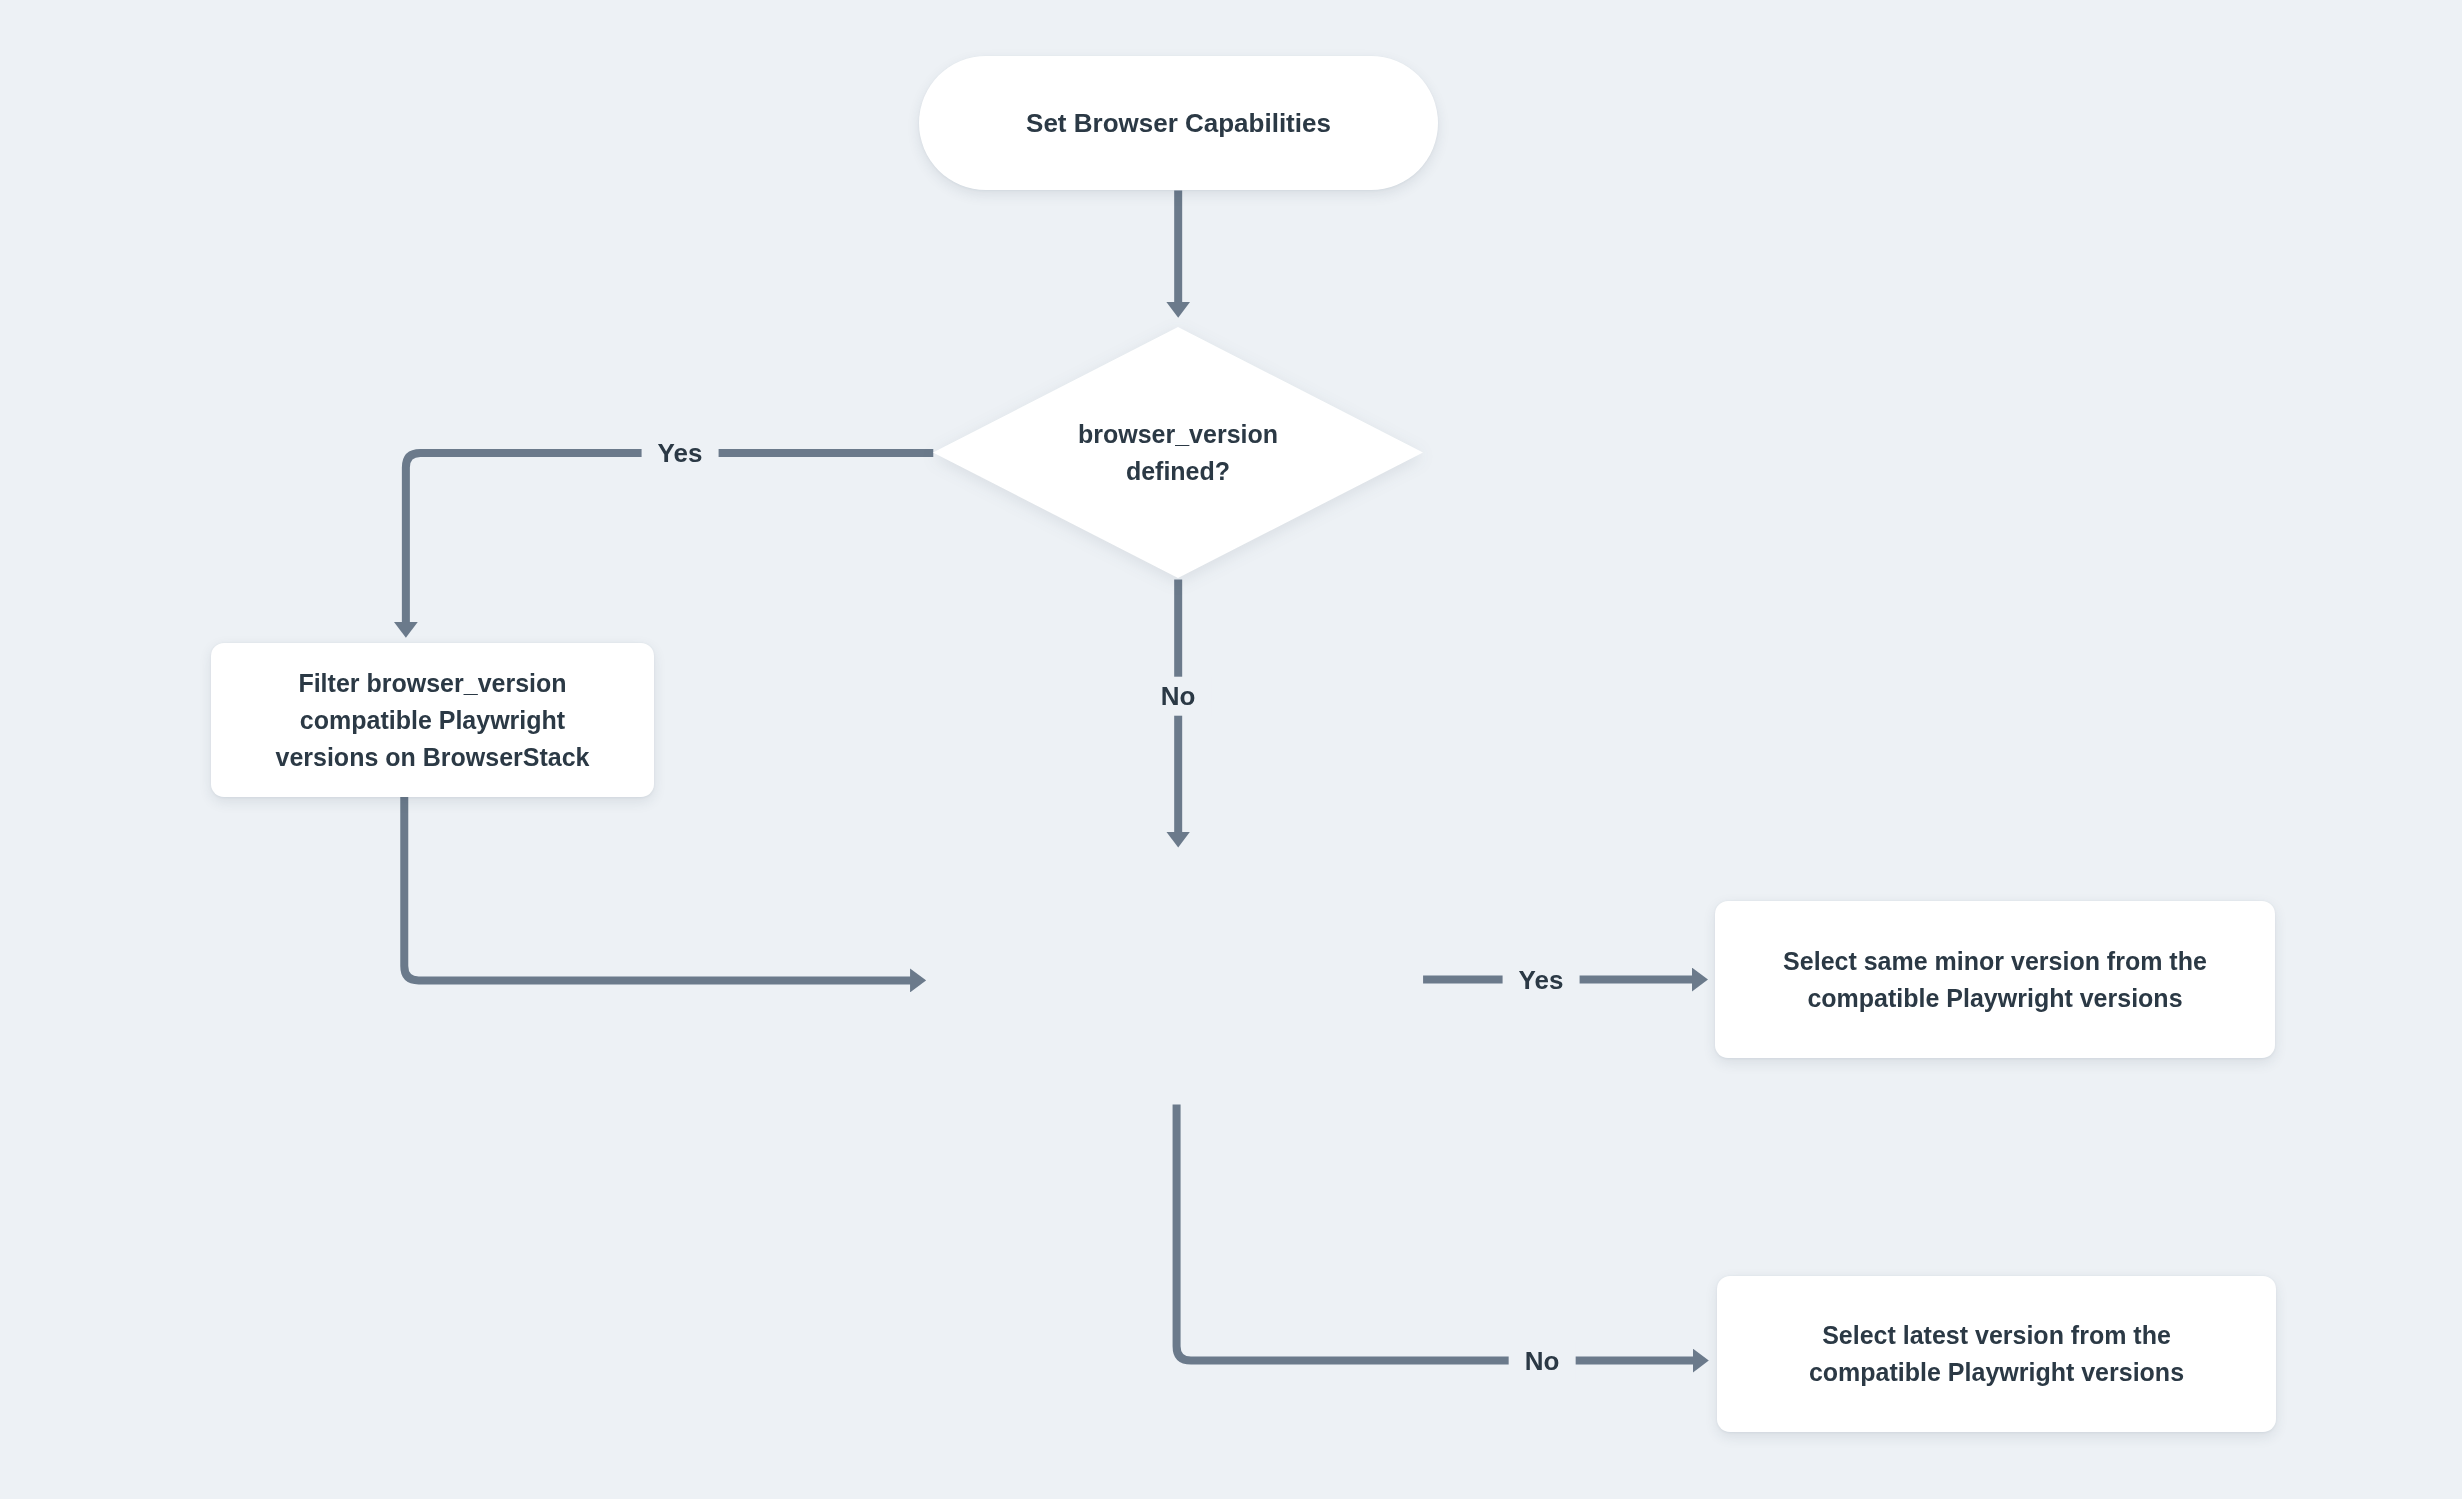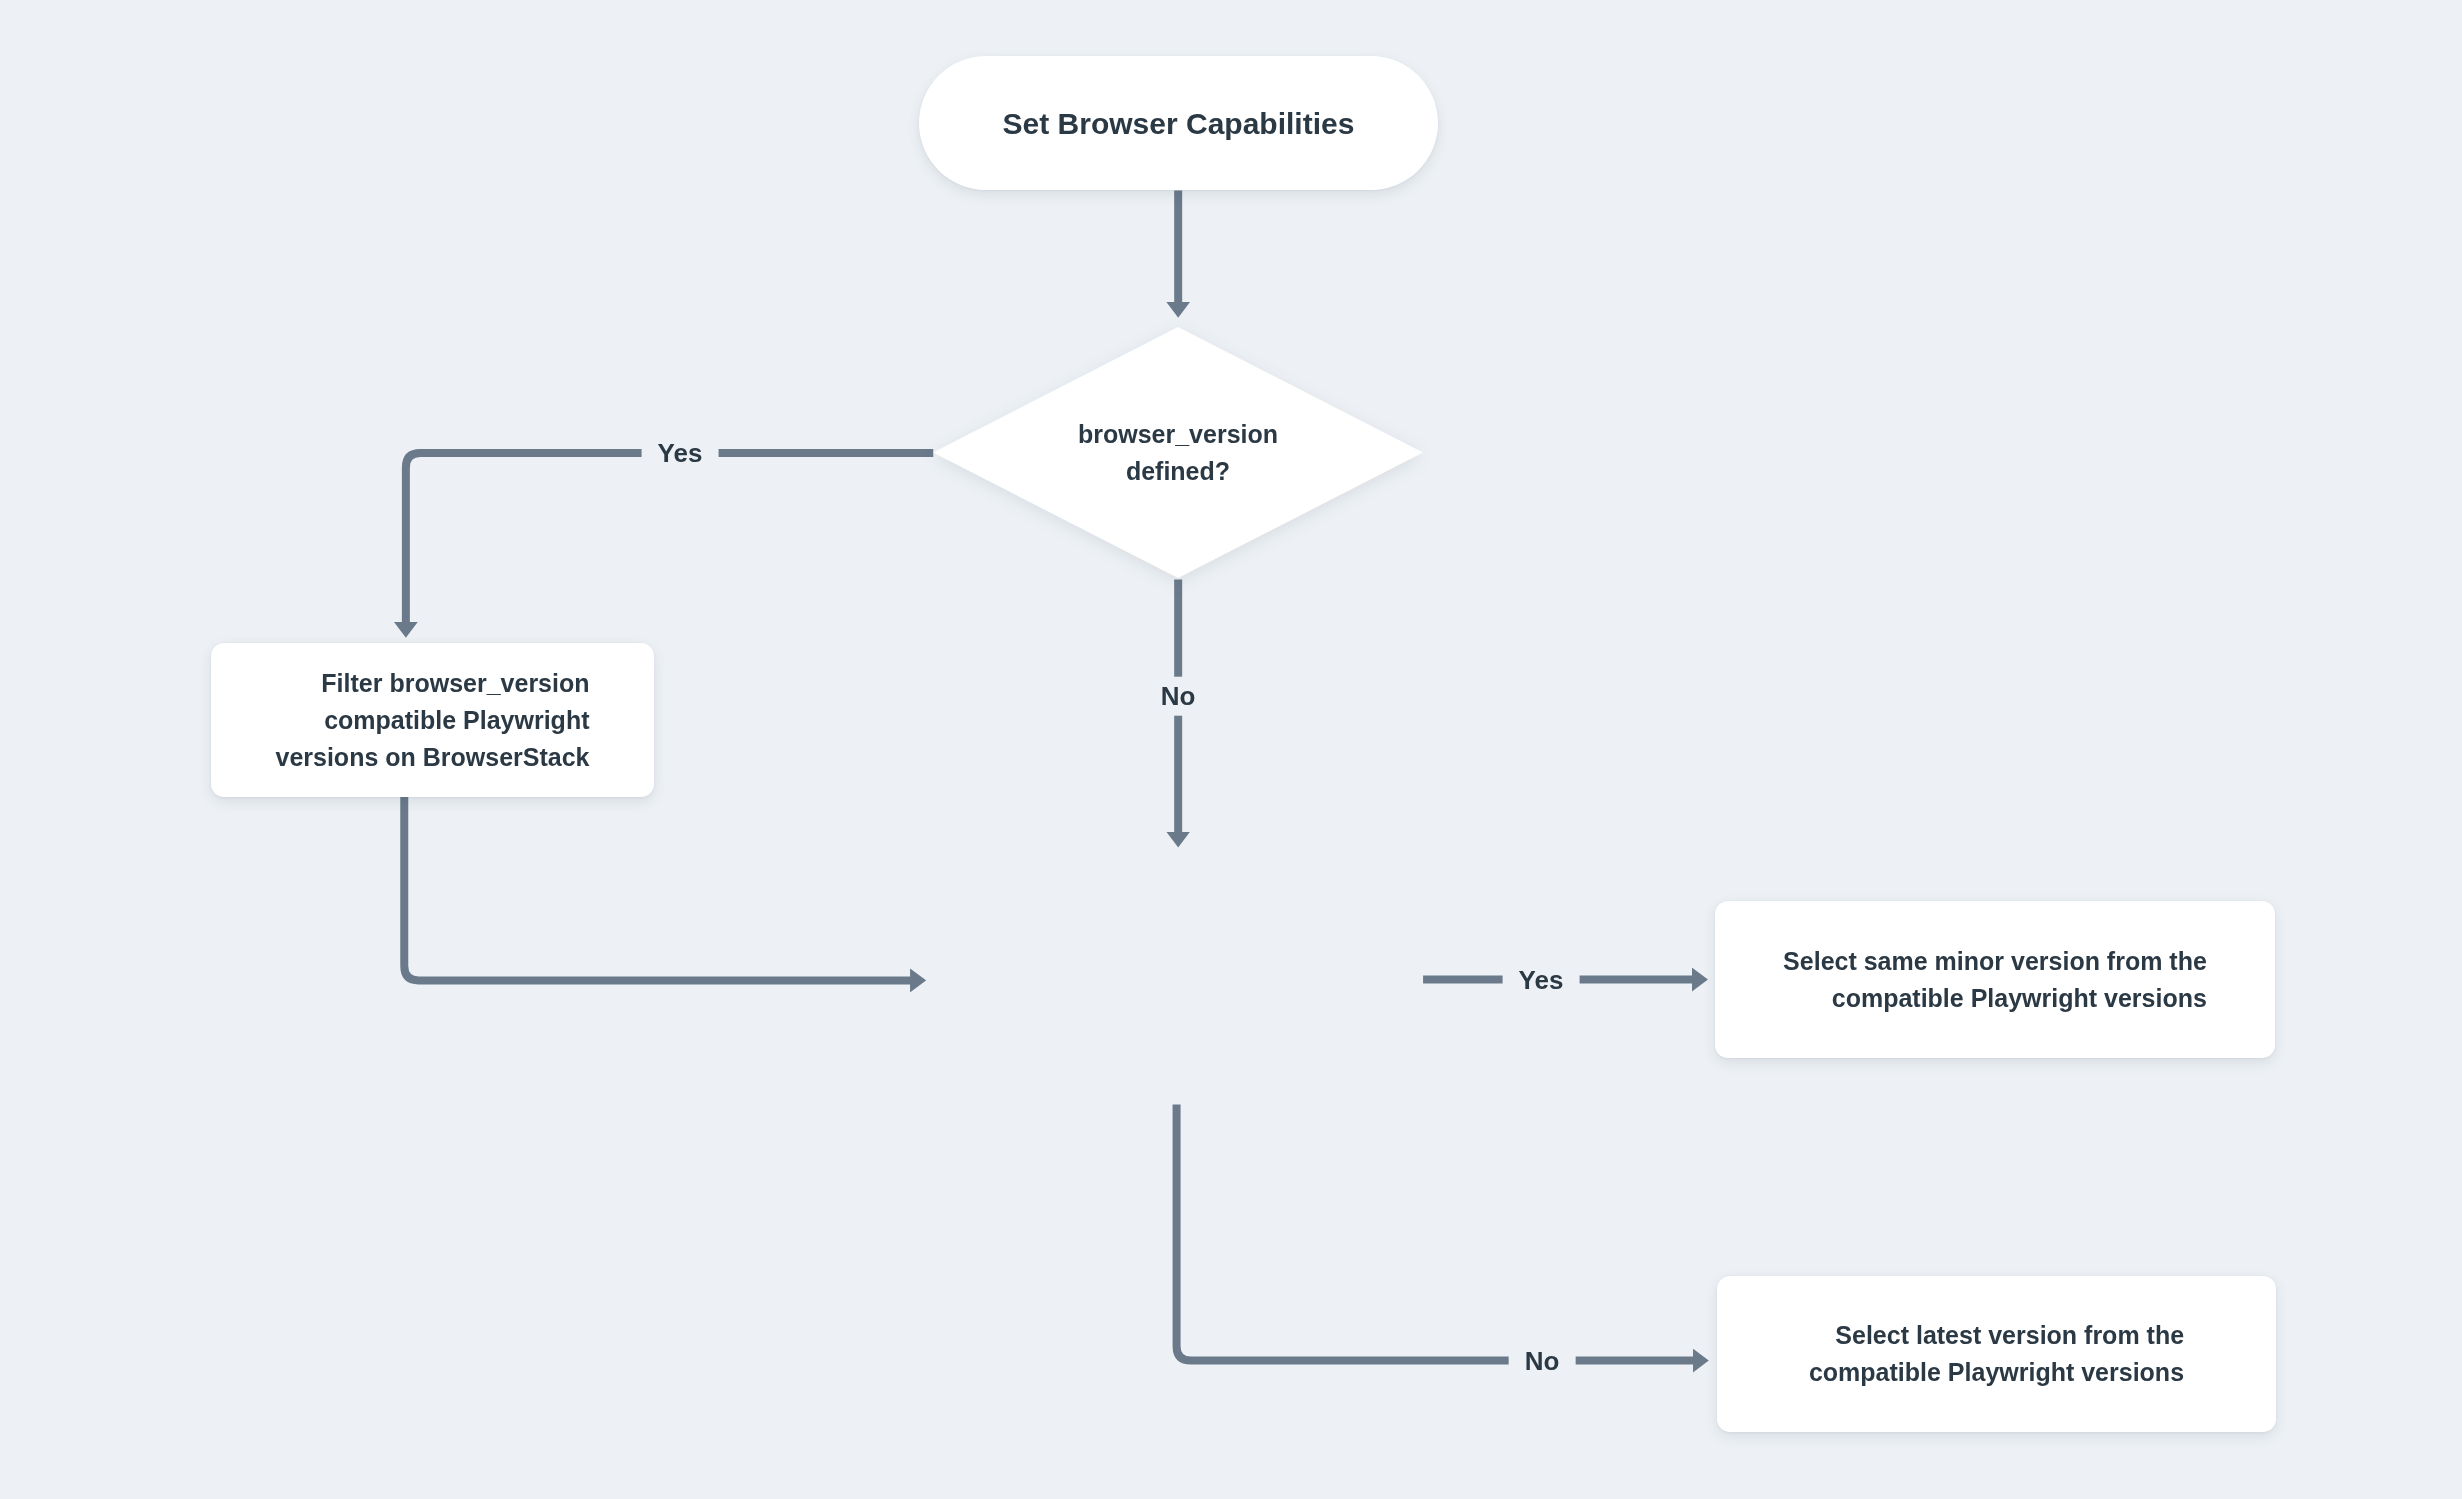--- a/index.html
+++ b/index.html
@@ -27,26 +27,25 @@
   .arrow-fill{fill:var(--edge);}
   .node{
     position:absolute;display:flex;align-items:center;justify-content:center;
     background:var(--node-fill);color:var(--text);
     font-weight:700;font-size:25px;line-height:37px;text-align:center;
     white-space:pre-line;
   }
   .node.rect{
     border-radius:13px;
     box-shadow:0 4.8px 13px rgba(42,58,80,0.10),0 0.8px 2.4px rgba(42,58,80,0.06);
-    text-align:right;
   }
   .node.pill{
     border-radius:67px;
     box-shadow:0 4.8px 13px rgba(42,58,80,0.10),0 0.8px 2.4px rgba(42,58,80,0.06);
-    font-size:30px;
+    font-size:26px;
   }
   .diamond-wrap{
     position:absolute;
     filter:drop-shadow(0 4.8px 8px rgba(42,58,80,0.10));
   }
   .diamond{
     width:100%;height:100%;
     background:var(--node-fill);
     clip-path:polygon(50% 0%,100% 50%,50% 100%,0% 50%);
     display:flex;align-items:center;justify-content:center;

